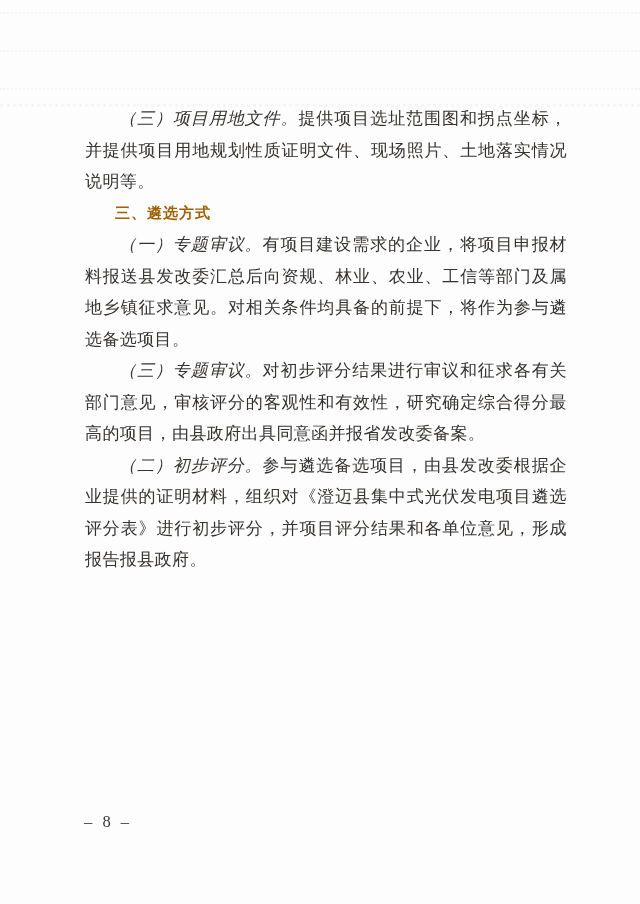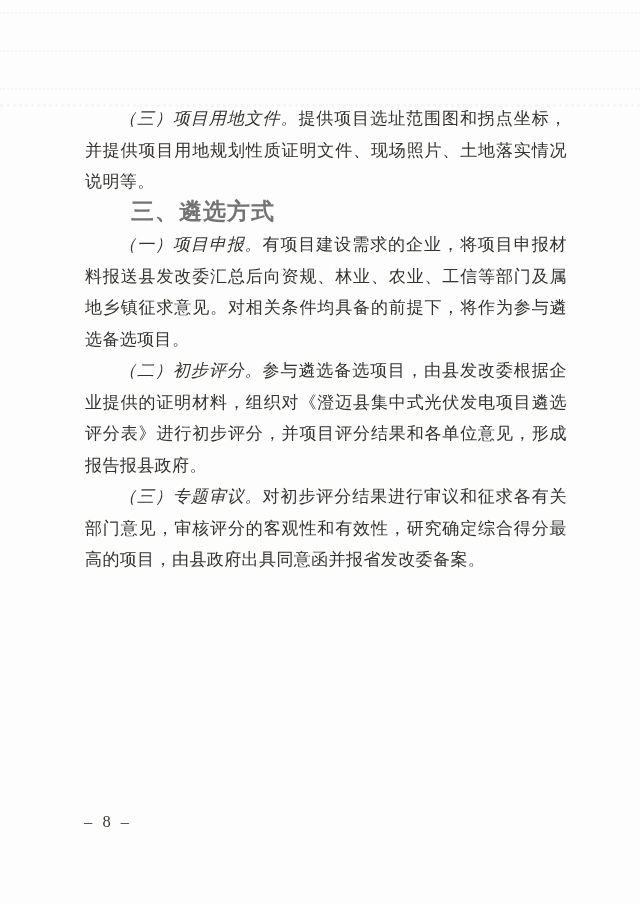--- a/index.html
+++ b/index.html
@@ -44,27 +44,27 @@
     filter: blur(0.3px);
   }
   .para {
     text-indent: 2em;
     margin: 0;
   }
   .para .lead {
     font-style: italic;
   }
   .heading {
-    font-family: Liberation Mono, monospace;
+    font-family: Liberation Serif, serif;
     font-weight: bold;
-    font-size: 23px;
+    font-size: 15px;
     line-height: 31.5px;
     text-indent: 2em;
     letter-spacing: 1px;
-    color: #737373;
+    color: #a16207;
   }
   .page-number {
     position: absolute;
     left: 84px;
     top: 812px;
     font-size: 16.5px;
     letter-spacing: 3px;
     color: #3a3834;
     filter: blur(0.2px);
   }
@@ -79,23 +79,23 @@
   <div class="scan-artifact a3"></div>
   <div class="scan-artifact a4"></div>
 
   <div class="content">
 
     <p class="para"><span class="lead">（三）项目用地文件。</span><span>提供项目选址范围图和拐点坐标，并提供项目用地规划性质证明文件、现场照片、土地落实情况说明等。</span></p>
 
 
     <h3 class="heading">三、遴选方式</h3>
 
-    <p class="para"><span class="lead">（一）项目申报。</span><span>有项目建设需求的企业，将项目申报材料报送县发改委汇总后向资规、林业、农业、工信等部门及属地乡镇征求意见。对相关条件均具备的前提下，将作为参与遴选备选项目。</span></p>
+    <p class="para"><span class="lead">（一）专题审议。</span><span>有项目建设需求的企业，将项目申报材料报送县发改委汇总后向资规、林业、农业、工信等部门及属地乡镇征求意见。对相关条件均具备的前提下，将作为参与遴选备选项目。</span></p>
+
+    <p class="para"><span class="lead">（三）专题审议。</span><span>对初步评分结果进行审议和征求各有关部门意见，审核评分的客观性和有效性，研究确定综合得分最高的项目，由县政府出具同意函并报省发改委备案。</span></p>
 
     <p class="para"><span class="lead">（二）初步评分。</span><span>参与遴选备选项目，由县发改委根据企业提供的证明材料，组织对《澄迈县集中式光伏发电项目遴选评分表》进行初步评分，并项目评分结果和各单位意见，形成报告报县政府。</span></p>
-
-    <p class="para"><span class="lead">（三）专题审议。</span><span>对初步评分结果进行审议和征求各有关部门意见，审核评分的客观性和有效性，研究确定综合得分最高的项目，由县政府出具同意函并报省发改委备案。</span></p>
 
   </div>
 
   <div class="page-number">– 8 –</div>
 
 </div>
 
 </body></html>

